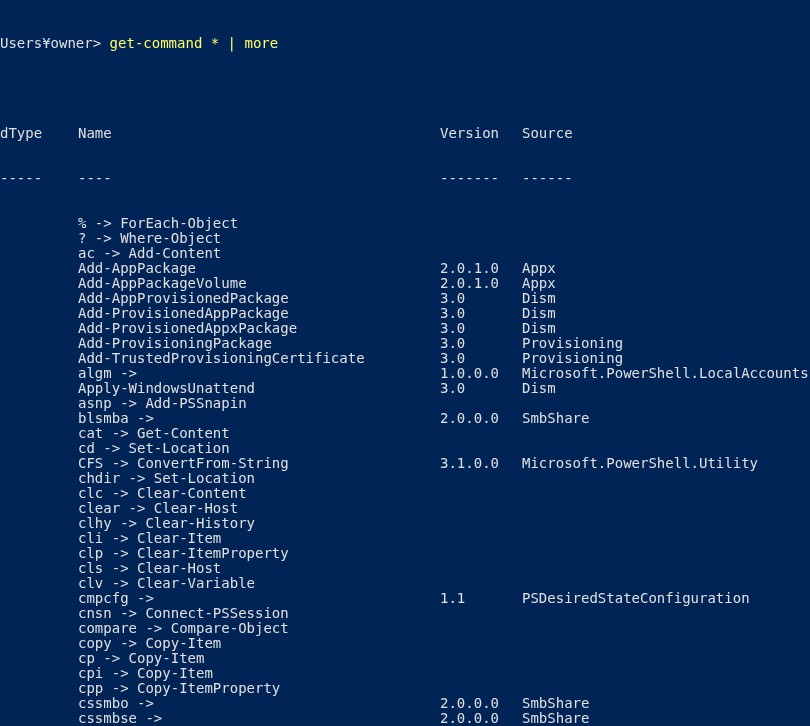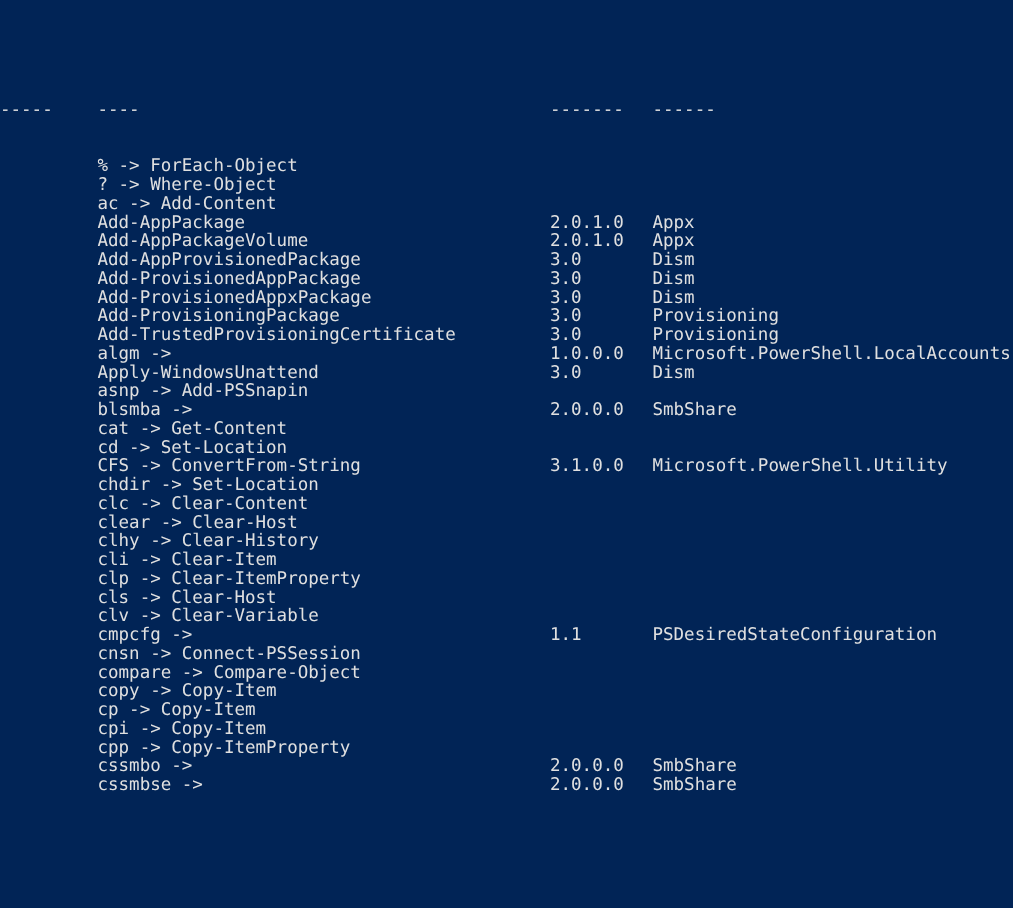--- a/index.html
+++ b/index.html
@@ -47,16 +47,18 @@
     vertical-align: top;
   }
   .row {
     height: 15px;
   }
 </style>
 </head>
 <body>
 
 <div class="terminal">
+  <div class="row"><span class="prompt-line">Users¥owner&gt;</span> <span class="cmd">get-command *</span> <span class="cmd">|</span> <span class="cmd">more</span></div>
   <div class="row">&nbsp;</div>
+  <div class="row"><span class="col-type">dType</span><span class="col-name">Name</span><span class="col-version">Version</span><span class="col-source">Source</span></div>
   <div class="row"><span class="col-type">-----</span><span class="col-name">----</span><span class="col-version">-------</span><span class="col-source">------</span></div>
   <div id="rows-container"><div class="row"><span class="col-type"></span><span class="col-name">% -&gt; ForEach-Object</span><span class="col-version"></span><span class="col-source"></span></div><div class="row"><span class="col-type"></span><span class="col-name">? -&gt; Where-Object</span><span class="col-version"></span><span class="col-source"></span></div><div class="row"><span class="col-type"></span><span class="col-name">ac -&gt; Add-Content</span><span class="col-version"></span><span class="col-source"></span></div><div class="row"><span class="col-type"></span><span class="col-name">Add-AppPackage</span><span class="col-version">2.0.1.0</span><span class="col-source">Appx</span></div><div class="row"><span class="col-type"></span><span class="col-name">Add-AppPackageVolume</span><span class="col-version">2.0.1.0</span><span class="col-source">Appx</span></div><div class="row"><span class="col-type"></span><span class="col-name">Add-AppProvisionedPackage</span><span class="col-version">3.0</span><span class="col-source">Dism</span></div><div class="row"><span class="col-type"></span><span class="col-name">Add-ProvisionedAppPackage</span><span class="col-version">3.0</span><span class="col-source">Dism</span></div><div class="row"><span class="col-type"></span><span class="col-name">Add-ProvisionedAppxPackage</span><span class="col-version">3.0</span><span class="col-source">Dism</span></div><div class="row"><span class="col-type"></span><span class="col-name">Add-ProvisioningPackage</span><span class="col-version">3.0</span><span class="col-source">Provisioning</span></div><div class="row"><span class="col-type"></span><span class="col-name">Add-TrustedProvisioningCertificate</span><span class="col-version">3.0</span><span class="col-source">Provisioning</span></div><div class="row"><span class="col-type"></span><span class="col-name">algm -&gt;</span><span class="col-version">1.0.0.0</span><span class="col-source">Microsoft.PowerShell.LocalAccounts</span></div><div class="row"><span class="col-type"></span><span class="col-name">Apply-WindowsUnattend</span><span class="col-version">3.0</span><span class="col-source">Dism</span></div><div class="row"><span class="col-type"></span><span class="col-name">asnp -&gt; Add-PSSnapin</span><span class="col-version"></span><span class="col-source"></span></div><div class="row"><span class="col-type"></span><span class="col-name">blsmba -&gt;</span><span class="col-version">2.0.0.0</span><span class="col-source">SmbShare</span></div><div class="row"><span class="col-type"></span><span class="col-name">cat -&gt; Get-Content</span><span class="col-version"></span><span class="col-source"></span></div><div class="row"><span class="col-type"></span><span class="col-name">cd -&gt; Set-Location</span><span class="col-version"></span><span class="col-source"></span></div><div class="row"><span class="col-type"></span><span class="col-name">CFS -&gt; ConvertFrom-String</span><span class="col-version">3.1.0.0</span><span class="col-source">Microsoft.PowerShell.Utility</span></div><div class="row"><span class="col-type"></span><span class="col-name">chdir -&gt; Set-Location</span><span class="col-version"></span><span class="col-source"></span></div><div class="row"><span class="col-type"></span><span class="col-name">clc -&gt; Clear-Content</span><span class="col-version"></span><span class="col-source"></span></div><div class="row"><span class="col-type"></span><span class="col-name">clear -&gt; Clear-Host</span><span class="col-version"></span><span class="col-source"></span></div><div class="row"><span class="col-type"></span><span class="col-name">clhy -&gt; Clear-History</span><span class="col-version"></span><span class="col-source"></span></div><div class="row"><span class="col-type"></span><span class="col-name">cli -&gt; Clear-Item</span><span class="col-version"></span><span class="col-source"></span></div><div class="row"><span class="col-type"></span><span class="col-name">clp -&gt; Clear-ItemProperty</span><span class="col-version"></span><span class="col-source"></span></div><div class="row"><span class="col-type"></span><span class="col-name">cls -&gt; Clear-Host</span><span class="col-version"></span><span class="col-source"></span></div><div class="row"><span class="col-type"></span><span class="col-name">clv -&gt; Clear-Variable</span><span class="col-version"></span><span class="col-source"></span></div><div class="row"><span class="col-type"></span><span class="col-name">cmpcfg -&gt;</span><span class="col-version">1.1</span><span class="col-source">PSDesiredStateConfiguration</span></div><div class="row"><span class="col-type"></span><span class="col-name">cnsn -&gt; Connect-PSSession</span><span class="col-version"></span><span class="col-source"></span></div><div class="row"><span class="col-type"></span><span class="col-name">compare -&gt; Compare-Object</span><span class="col-version"></span><span class="col-source"></span></div><div class="row"><span class="col-type"></span><span class="col-name">copy -&gt; Copy-Item</span><span class="col-version"></span><span class="col-source"></span></div><div class="row"><span class="col-type"></span><span class="col-name">cp -&gt; Copy-Item</span><span class="col-version"></span><span class="col-source"></span></div><div class="row"><span class="col-type"></span><span class="col-name">cpi -&gt; Copy-Item</span><span class="col-version"></span><span class="col-source"></span></div><div class="row"><span class="col-type"></span><span class="col-name">cpp -&gt; Copy-ItemProperty</span><span class="col-version"></span><span class="col-source"></span></div><div class="row"><span class="col-type"></span><span class="col-name">cssmbo -&gt;</span><span class="col-version">2.0.0.0</span><span class="col-source">SmbShare</span></div><div class="row"><span class="col-type"></span><span class="col-name">cssmbse -&gt;</span><span class="col-version">2.0.0.0</span><span class="col-source">SmbShare</span></div></div>
 </div>
 
 </body></html>

